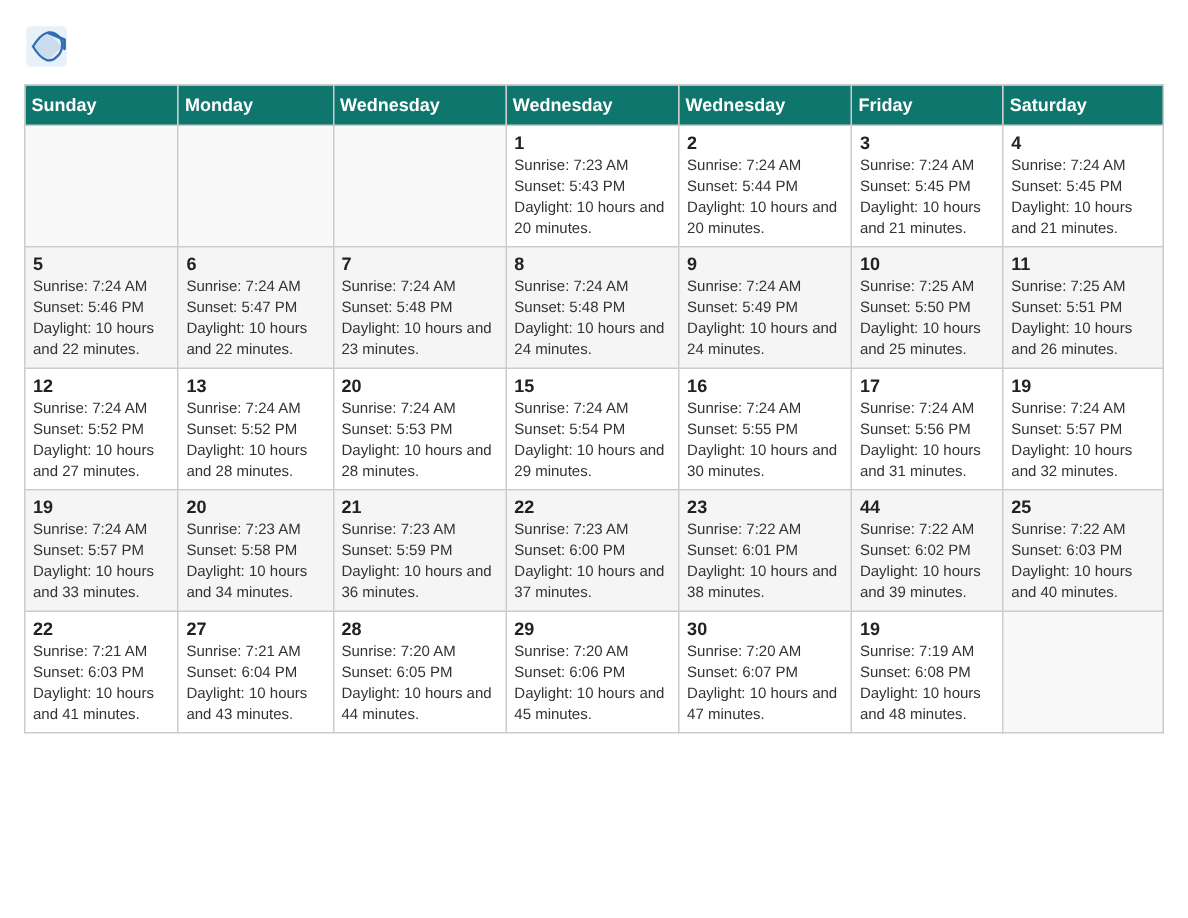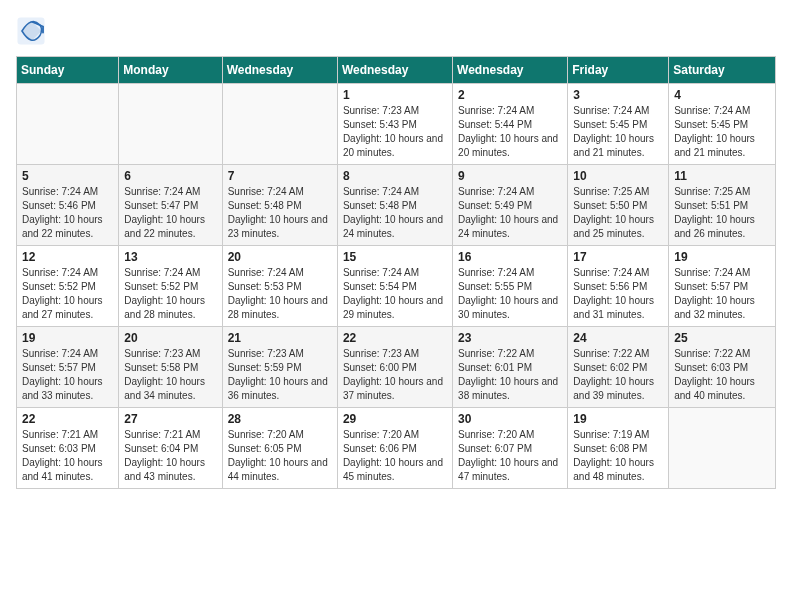--- a/index.html
+++ b/index.html
@@ -216,21 +216,21 @@
         </td>
         <td>
           <div class="day-number">22</div>
           <div class="day-info">Sunrise: 7:23 AM<br>Sunset: 6:00 PM<br>Daylight: 10 hours and 37 minutes.</div>
         </td>
         <td>
           <div class="day-number">23</div>
           <div class="day-info">Sunrise: 7:22 AM<br>Sunset: 6:01 PM<br>Daylight: 10 hours and 38 minutes.</div>
         </td>
         <td>
-          <div class="day-number">24</div>
+          <div class="day-number">44</div>
           <div class="day-info">Sunrise: 7:22 AM<br>Sunset: 6:02 PM<br>Daylight: 10 hours and 39 minutes.</div>
         </td>
         <td>
           <div class="day-number">25</div>
           <div class="day-info">Sunrise: 7:22 AM<br>Sunset: 6:03 PM<br>Daylight: 10 hours and 40 minutes.</div>
         </td>
       </tr>
       <tr>
         <td>
           <div class="day-number">22</div>

